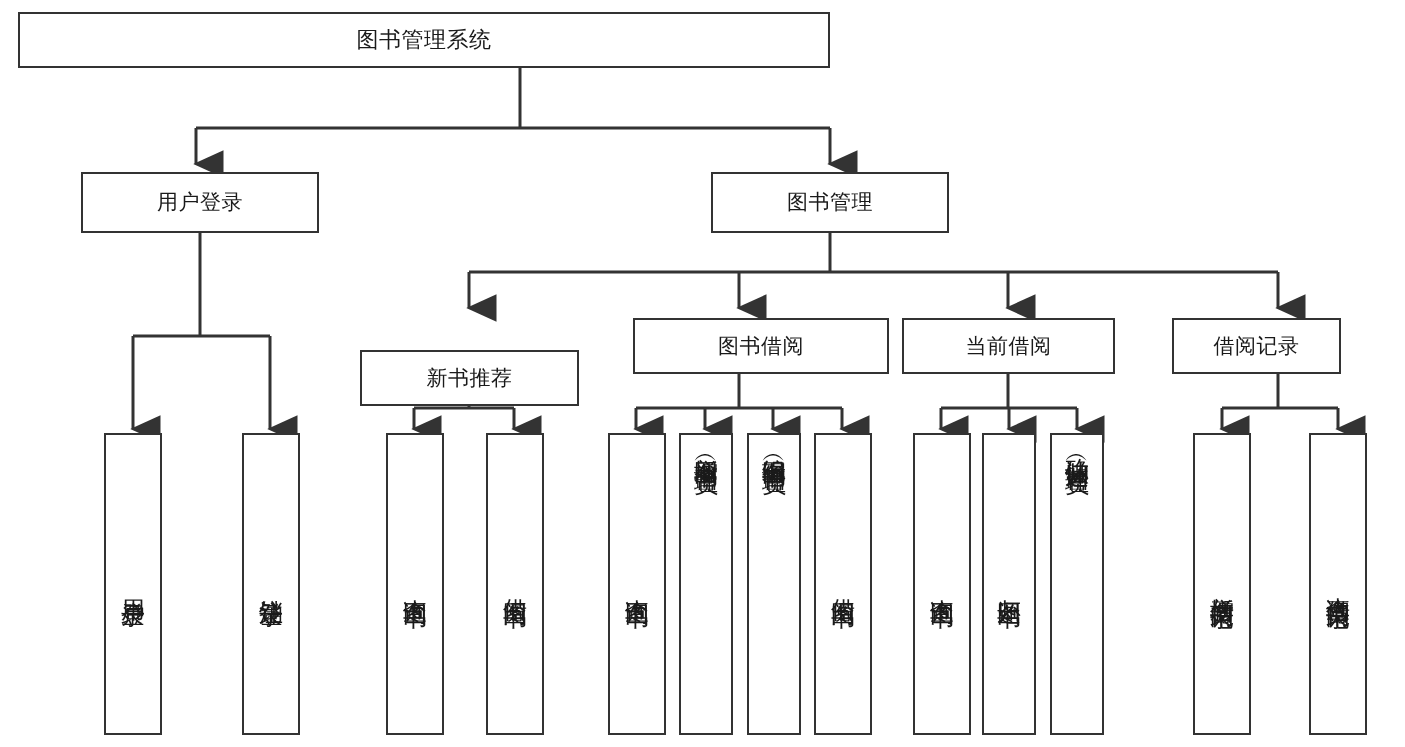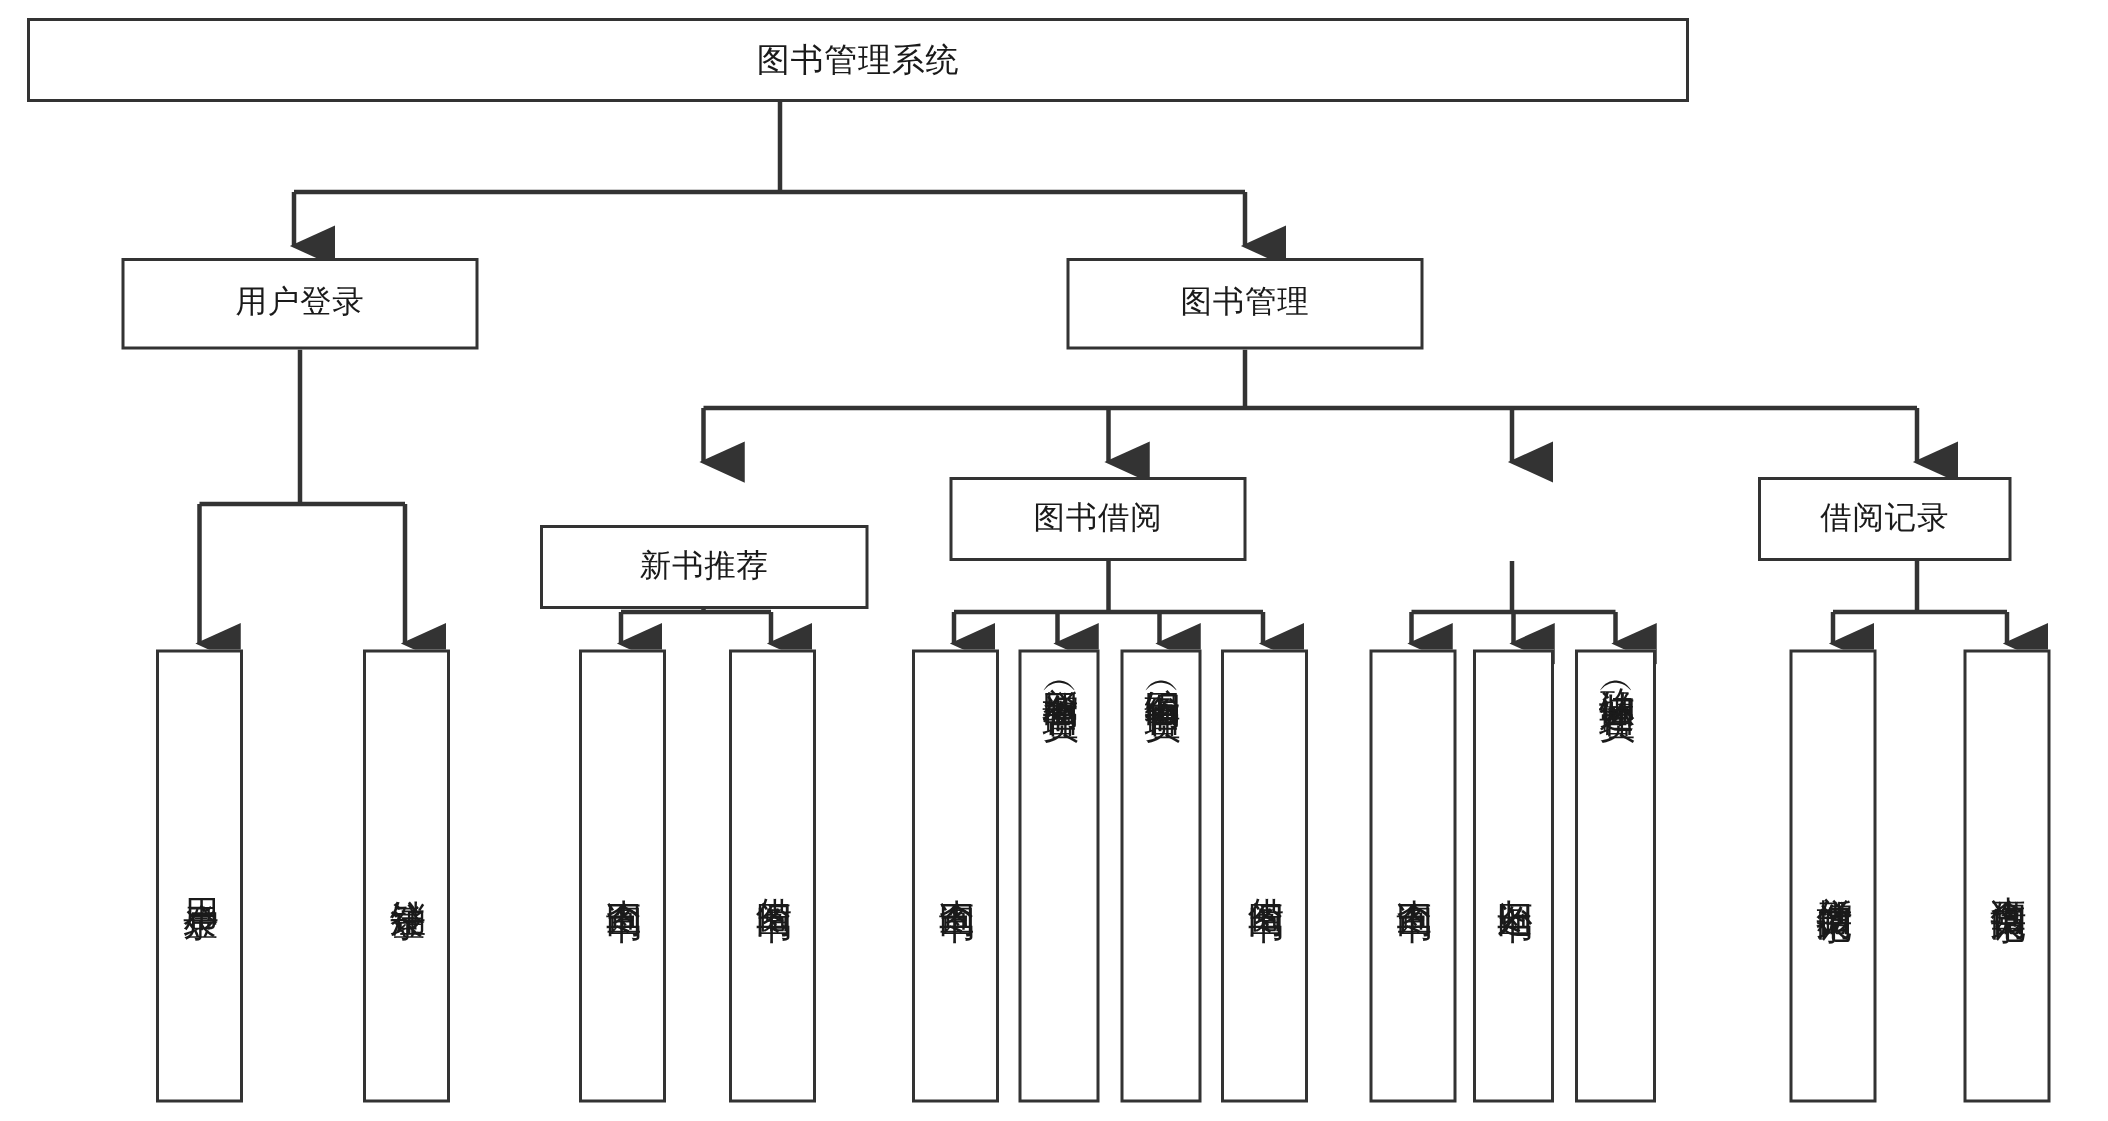--- a/index.html
+++ b/index.html
@@ -124,40 +124,43 @@
       <path d="M 1077 408 L 1077 429" marker-end="url(#arw)"></path>
 
       <path d="M 1278 374 L 1278 408"></path>
       <path d="M 1222 408 L 1338 408"></path>
       <path d="M 1222 408 L 1222 429" marker-end="url(#arw)"></path>
       <path d="M 1338 408 L 1338 429" marker-end="url(#arw)"></path>
 
     </g>
   </svg>
 
-  <div class="node h root" style="left:18px; top:12px; width:1108px; height:56px;">
+  <div class="node h root" style="left:18px; top:12px; width:812px; height:56px;">
     <span class="lbl">图书管理系统</span>
   </div>
 
   <div class="node h" style="left:81px; top:172px; width:238px; height:61px;">
     <span class="lbl">用户登录</span>
   </div>
 
   <div class="node h" style="left:711px; top:172px; width:238px; height:61px;">
     <span class="lbl">图书管理</span>
   </div>
 
   <div class="node h" style="left:360px; top:318px; width:219px; height:56px;margin-top:32px;">
     <span class="lbl">新书推荐</span>
   </div>
 
-  <div class="node h" style="left:633px; top:318px; width:198px; height:56px;">
+  <div class="node h" style="left:633px; top:318px; width:256px; height:56px;">
     <span class="lbl">图书借阅</span>
   </div>
 
+  <div class="node h" style="left:902px; top:318px; width:213px; height:56px;">
+    <span class="lbl">当前借阅</span>
+  </div>
 
   <div class="node h" style="left:1172px; top:318px; width:169px; height:56px;">
     <span class="lbl">借阅记录</span>
   </div>
 
   <div class="node v mid" style="left:104px; top:433px; width:58px; height:302px;">
     <span class="lbl">用户登录</span>
   </div>
 
   <div class="node v mid" style="left:242px; top:433px; width:58px; height:302px;">

